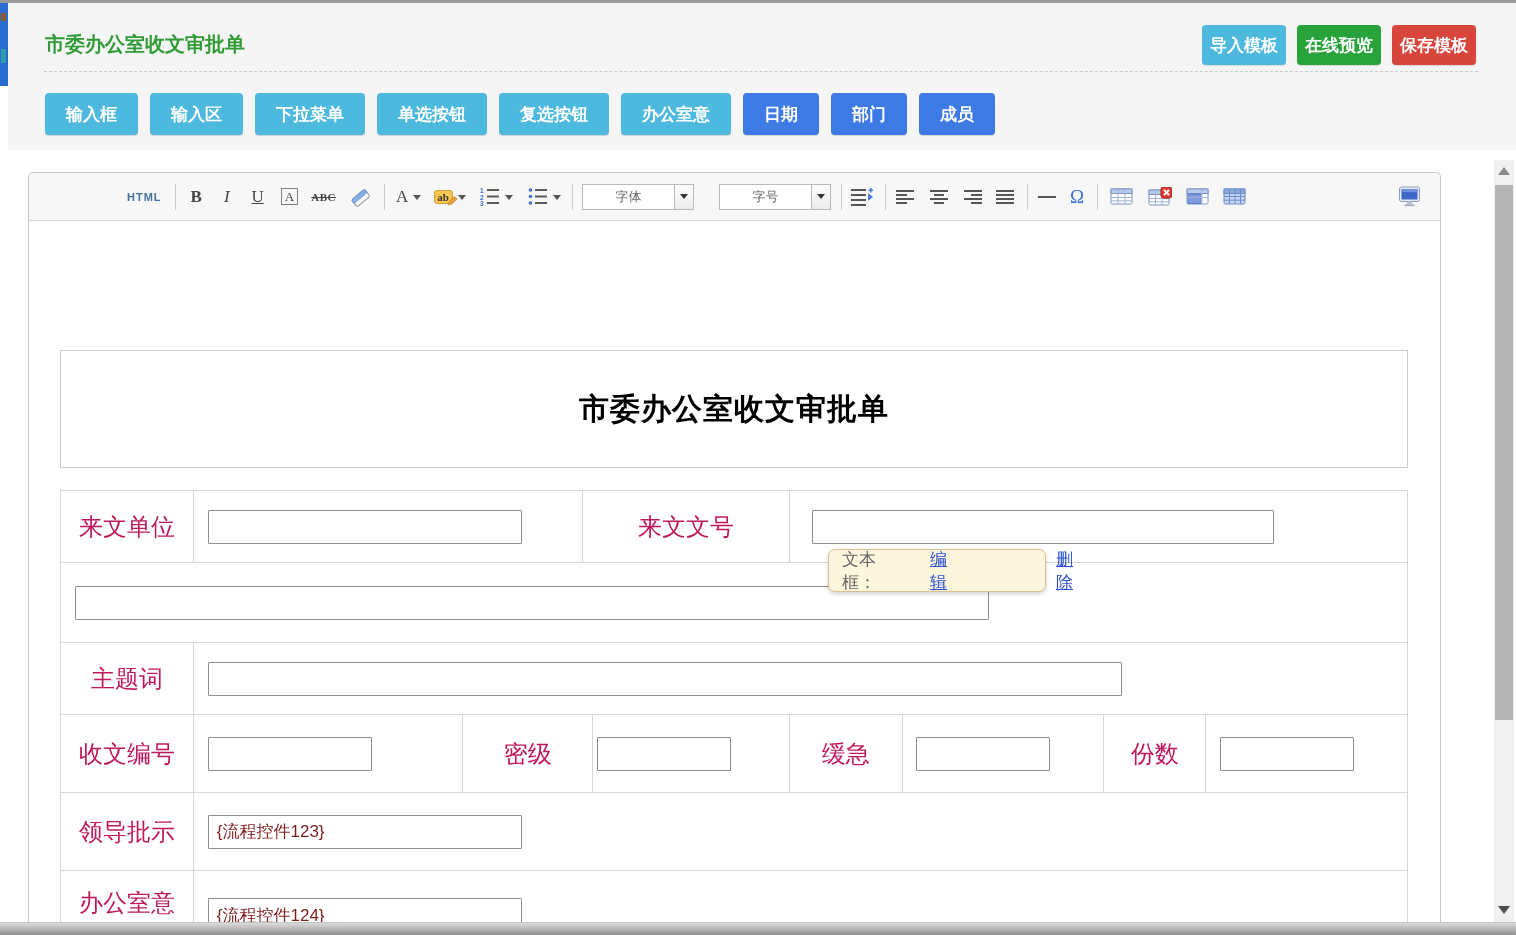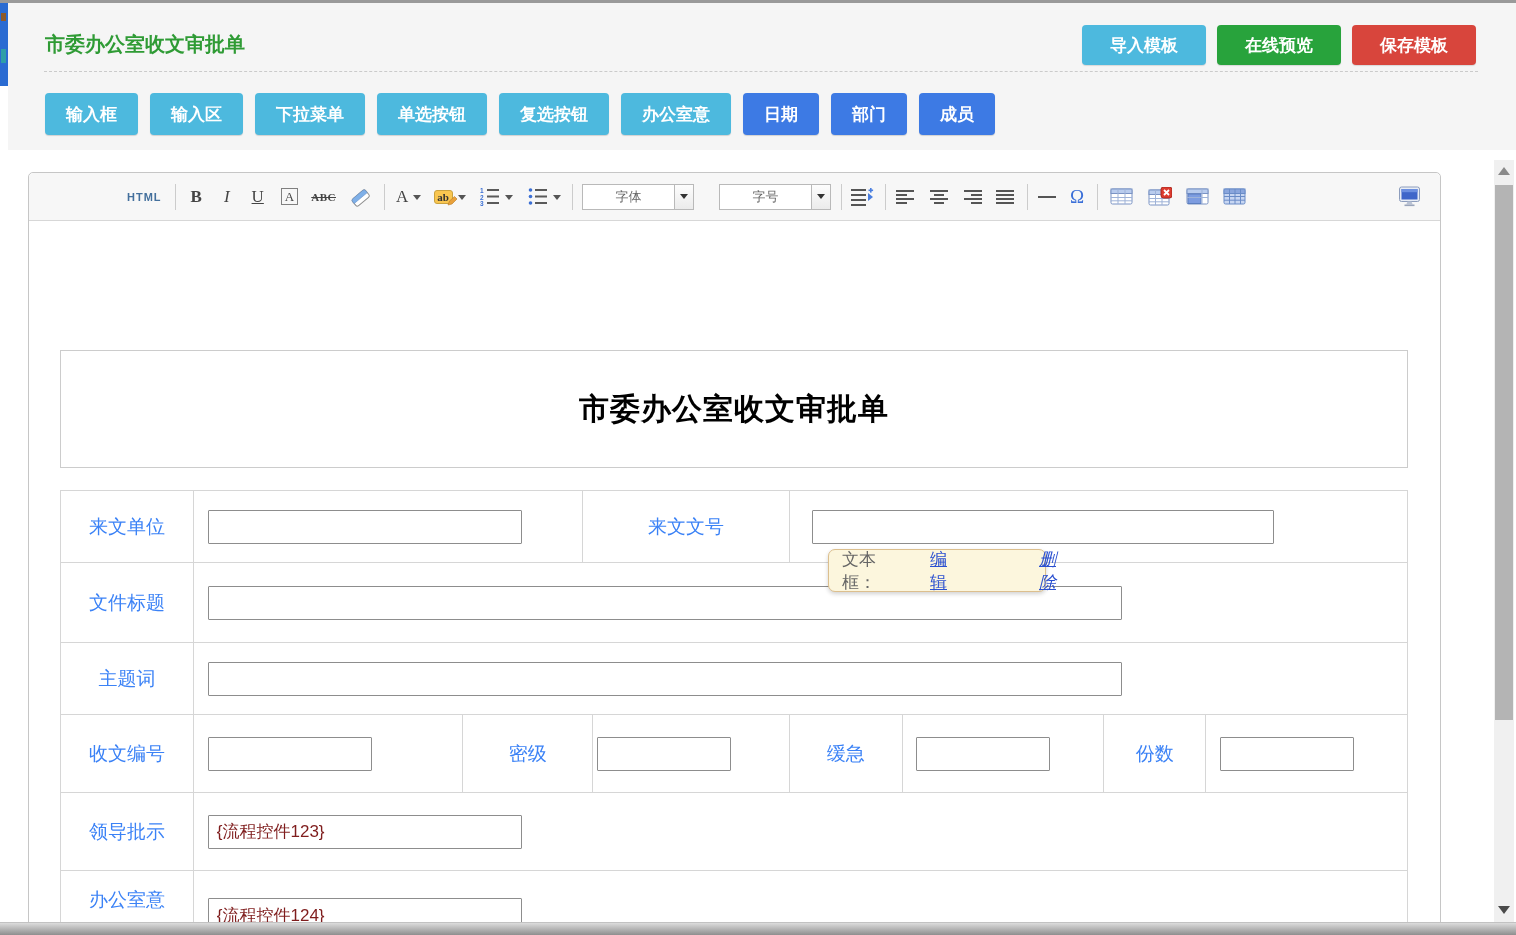--- a/index.html
+++ b/index.html
@@ -14,21 +14,21 @@
   .leftstrip .mark2 { position:absolute; left:1px; top:46px; width:5px; height:14px; background:#2e9fa8; }
   .bottomstrip { position:absolute; left:0; top:922px; width:1516px; height:13px;
                  background:linear-gradient(#dcdcdc,#8e8e8e); border-top:1px solid #c2c2c2; z-index:60; }
 
   
   .band { position:absolute; left:8px; top:3px; width:1508px; height:147px; background:#f5f5f5; }
   .band-dash { position:absolute; left:36px; right:38px; top:68px; border-top:1px dashed #cbcbcb; }
   .app-title { position:absolute; left:37px; top:28px; font:bold 20px "Liberation Serif", serif; color:#2f9b35; }
 
   .actions { position:absolute; top:22px; right:40px; display:flex; gap:11px; }
-  .abtn { height:40px; padding:0 28px; border:none; border-radius:4px; color:#fff;
+  .abtn { height:40px; padding:0 8px; border:none; border-radius:4px; color:#fff;
           font:bold 17px "Liberation Serif", serif; display:flex; align-items:center; cursor:pointer;
           box-shadow:0 1px 1px rgba(0,0,0,.12); }
   .abtn.import  { background:#4db9de; }
   .abtn.preview { background:#28a33c; }
   .abtn.save    { background:#d8453c; }
 
   .controls { position:absolute; left:37px; top:90px; display:flex; gap:12px; }
   .cbtn { height:42px; padding:0 21px; border:none; border-radius:4px; color:#fff;
           font:bold 17px "Liberation Serif", serif; display:flex; align-items:center; cursor:pointer;
           box-shadow:0 1px 1px rgba(0,0,0,.15); }
@@ -66,33 +66,33 @@
   
   .titlebox { position:absolute; left:31px; top:177px; width:1348px; height:118px;
               border:1px solid #cccccc; display:flex; align-items:center; justify-content:center; }
   .titlebox span { font:bold 30px "Liberation Sans", sans-serif; color:#000; letter-spacing:1px; }
 
   .ftable { position:absolute; left:31px; top:317px; width:1348px; border:1px solid #d6d6d6; background:#fff; }
   .frow { display:flex; border-bottom:1px solid #d6d6d6; }
   .frow:last-child { border-bottom:none; }
   .fcell { border-right:1px solid #d6d6d6; display:flex; align-items:center; }
   .fcell:last-child { border-right:none; }
-  .fcell.lbl { justify-content:center; font-size:19px; color:#3b82f6; }
+  .fcell.lbl { justify-content:center; font-size:24px; color:#be185d; }
   .tinput { height:34px; border:1px solid #8d8d8d; border-radius:1px; background:#fff;
             font:17px "Liberation Sans", sans-serif; color:#7f1d1d; padding:0 8px; outline:none; }
 
   
   .tooltip { position:absolute; left:828px; top:549px; width:218px; height:43px; z-index:40;
              background:#fcf6dd; border:1px solid #dcbf8e; border-radius:7px;
              box-shadow:0 2px 4px rgba(0,0,0,.18); display:flex; align-items:center; padding-left:13px;
              font:17px "Liberation Serif", serif;gap:48px; }
   .tooltip .pre { color:#666; }
   .tooltip a { color:#2b50d0; text-decoration:underline; cursor:pointer; }
   .tooltip .edit { margin-left:6px; }
-  .tooltip .del  { margin-left:44px;font-style:italic; }
+  .tooltip .del  { margin-left:61px; }
 
   
   .sbar { position:absolute; left:1494px; top:160px; width:20px; height:762px; background:#f0f0f0; z-index:50; }
   .sbar .up { position:absolute; top:7px; left:4px; width:0; height:0;
               border:6px solid transparent; border-bottom:8px solid #8a8a8a; border-top:none; }
   .sbar .thumb { position:absolute; top:25px; left:1px; width:18px; height:535px; background:#b4b4b4; }
   .sbar .down { position:absolute; bottom:8px; left:4px; width:0; height:0;
                 border:6px solid transparent; border-top:8px solid #4a4a4a; border-bottom:none; }
 </style>
 </head>
@@ -318,21 +318,20 @@
         <div class="fcell" style="width:390px">
           <input class="tinput" style="margin-left: 14px; width: 314px;" value="">
         </div>
         <div class="fcell lbl" style="width:207px">来文文号</div>
         <div class="fcell" style="width:618px">
           <input class="tinput" style="margin-left: 22px; width: 462px;" value="">
         </div>
       </div>
 
       <div class="frow" style="height:80px">
-        <div class="fcell lbl" style="width:133px">文件标题</div>
         <div class="fcell" style="width:1215px">
           <input class="tinput" style="margin-left: 14px; width: 914px;" value="">
         </div>
       </div>
 
       <div class="frow" style="height:72px">
         <div class="fcell lbl" style="width:133px">主题词</div>
         <div class="fcell" style="width:1215px">
           <input class="tinput" style="margin-left: 14px; width: 914px;" value="">
         </div>

